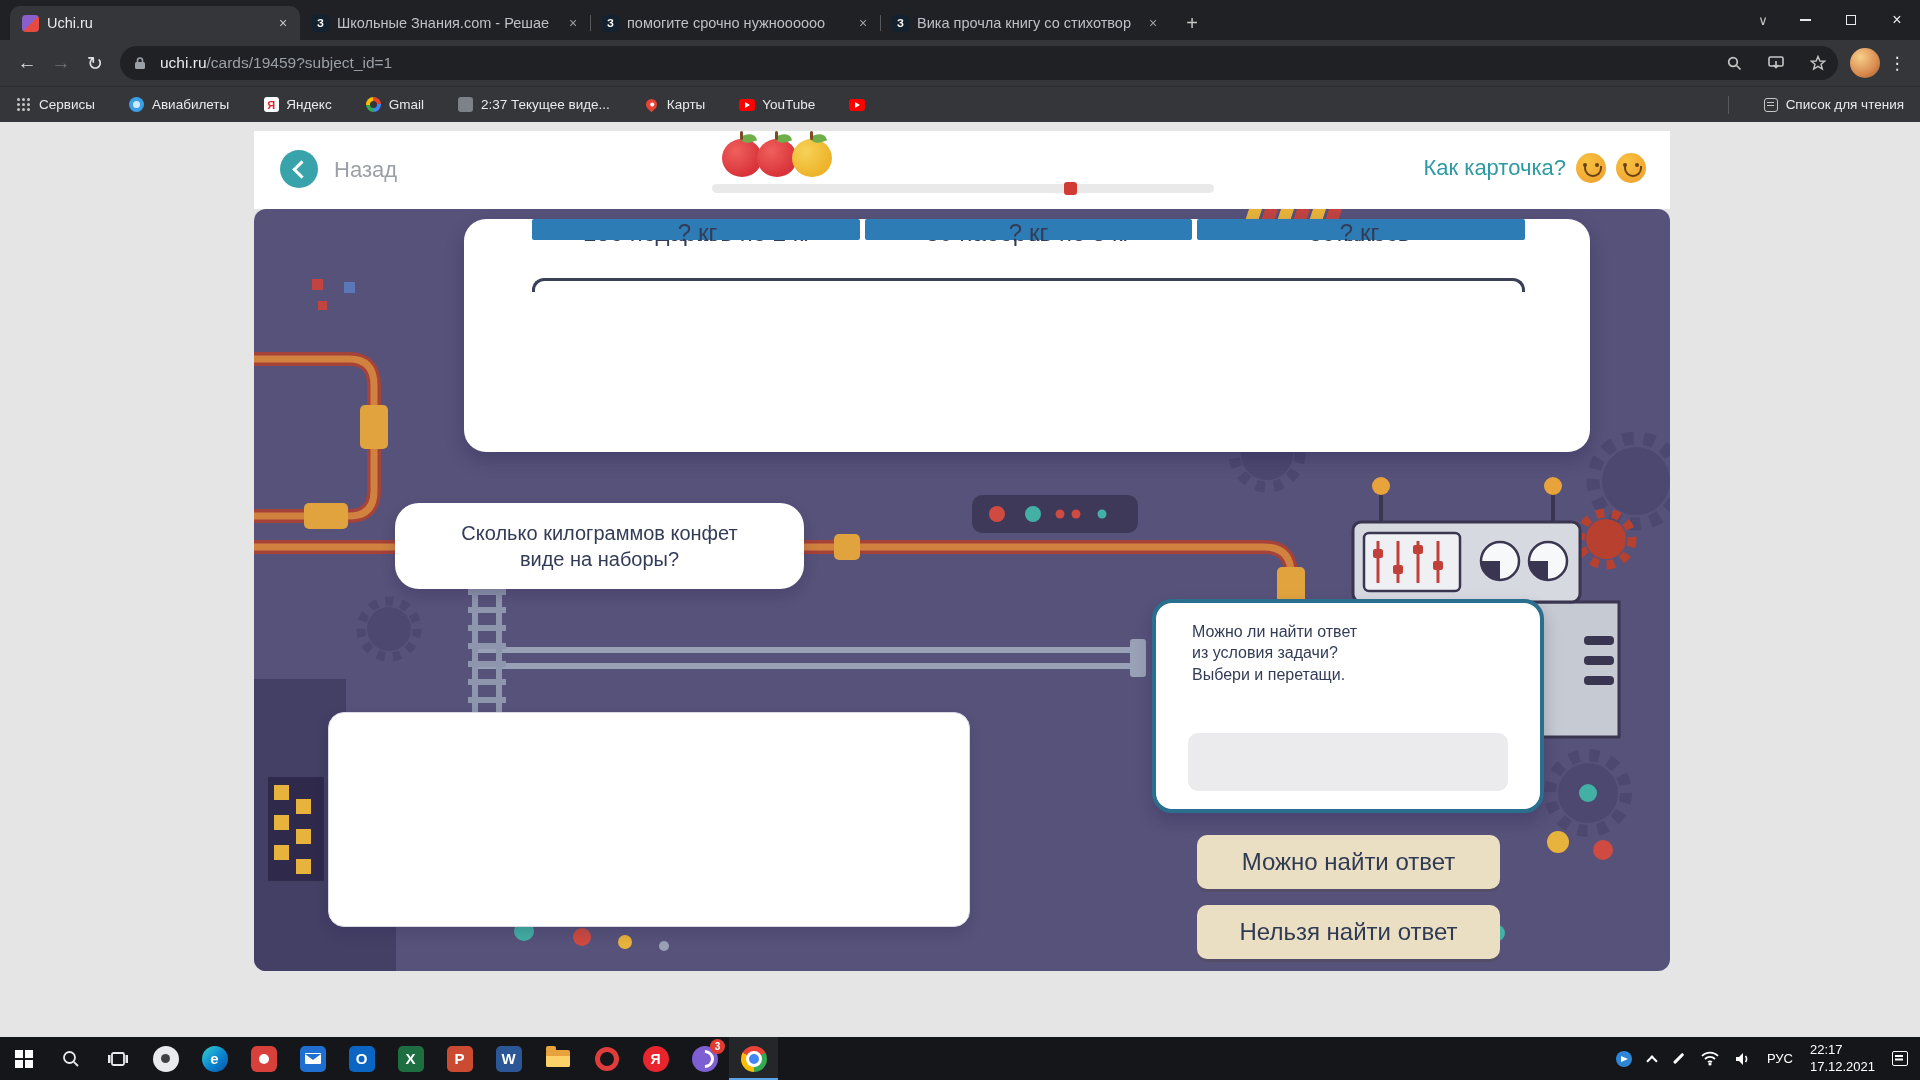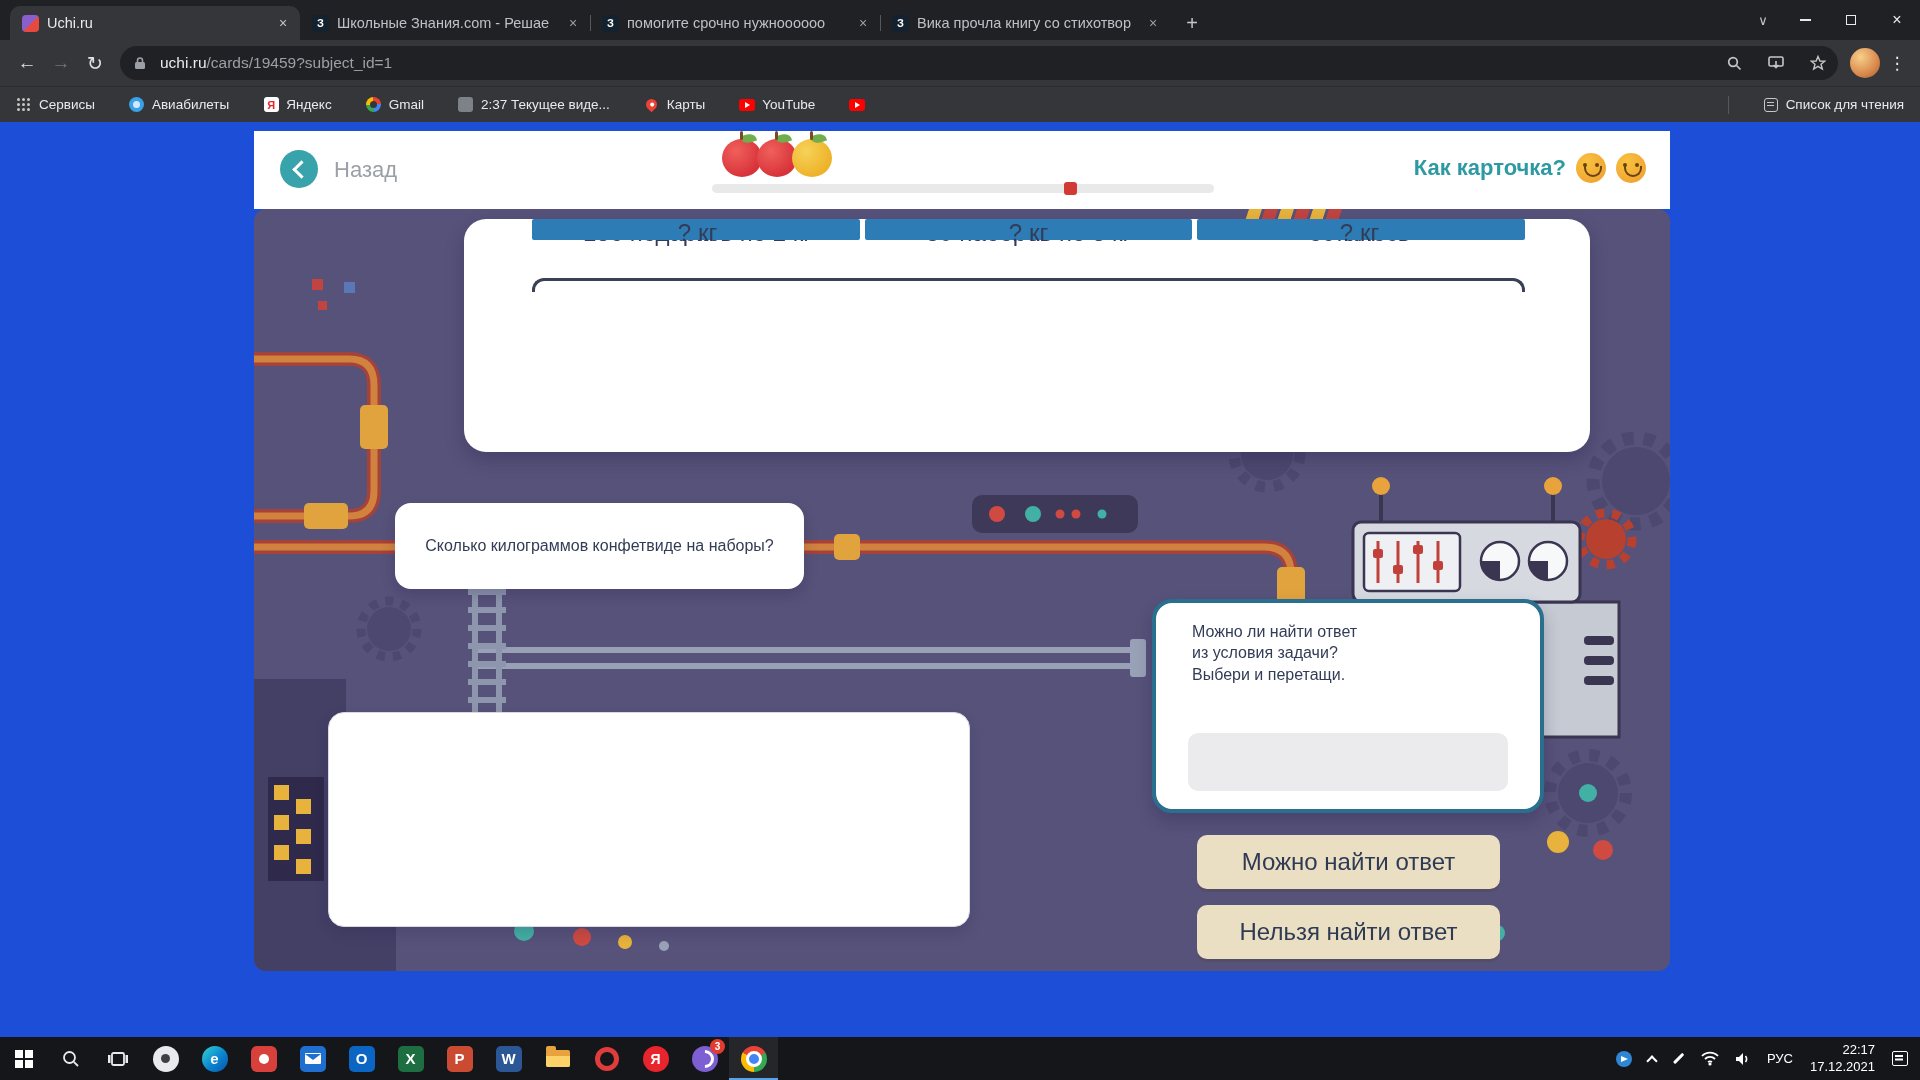--- a/index.html
+++ b/index.html
@@ -55,35 +55,35 @@
   .bm-pin{width:11px;height:11px;border-radius:50% 50% 50% 0;background:#ea4335;transform:rotate(-45deg);position:relative}
   .bm-pin::after{content:"";position:absolute;inset:3.5px;border-radius:50%;background:#fff}
   .bm-yt{width:16px;height:12px;border-radius:3px;background:#ff0000;position:relative}
   .bm-yt::after{content:"";position:absolute;left:6px;top:3px;border-left:5px solid #fff;border-top:3px solid transparent;border-bottom:3px solid transparent}
   .bm-spacer{flex:1}
   .bm-divider{width:1px;height:18px;background:#55585c}
   .bm-rl{width:14px;height:14px;border:1.5px solid #c4c7c5;border-radius:3px;position:relative}
   .bm-rl::after{content:"";position:absolute;left:2px;top:3px;width:7px;height:1.5px;background:#c4c7c5;box-shadow:0 3px 0 #c4c7c5}
 
   
-  .page{position:absolute;top:122px;bottom:43px;left:0;right:0;background:#1d4ed8}
+  .page{position:absolute;top:122px;bottom:43px;left:0;right:0;background:#e5e5e5}
   .game{position:absolute;left:254px;top:9px;width:1416px;height:840px}
   .game-header{position:absolute;top:0;left:0;right:0;height:78px;background:#fff}
   .back-btn{position:absolute;left:26px;top:19px;width:38px;height:38px;border-radius:50%;background:#38a3ab;display:flex;align-items:center;justify-content:center}
   .back-btn::after{content:"";width:10px;height:10px;border-left:3.5px solid #fff;border-bottom:3.5px solid #fff;transform:rotate(45deg);margin-left:4px}
   .back-label{position:absolute;left:80px;top:26px;font-size:22px;color:#9aa0a6}
   .progress-wrap{position:absolute;left:458px;top:53px;width:502px;height:9px;background:#e9e9e9;border-radius:5px}
   .progress-marker{position:absolute;left:352px;top:-2px;width:13px;height:13px;background:#d23b35;border-radius:3px}
   .apples{position:absolute;left:468px;top:8px;display:flex}
   .apple{width:40px;height:38px;border-radius:50%;background:radial-gradient(circle at 35% 32%,#f0605c,#d8333a 70%);position:relative;margin-right:-5px}
   .apple::before{content:"";position:absolute;top:-5px;left:19px;width:15px;height:9px;background:#6fae4a;border-radius:0 70% 0 70%;transform:rotate(-20deg)}
   .apple::after{content:"";position:absolute;top:-8px;left:18px;width:3px;height:9px;background:#7a4a21;border-radius:2px}
   .apple.yellow{background:radial-gradient(circle at 35% 32%,#f7d258,#edb32a 70%)}
   .howcard{position:absolute;right:24px;top:22px;display:flex;align-items:center;gap:10px}
-  .howcard-label{font-size:22px;font-weight:700;color:#2d9aa3}
+  .howcard-label{font-size:22px;font-weight:400;color:#2d9aa3}
   .emoji{width:30px;height:30px;border-radius:50%;background:radial-gradient(circle at 35% 30%,#f8c23f,#ef9c2e);position:relative}
   .emoji::before{content:"";position:absolute;left:7px;top:10px;width:4px;height:4px;border-radius:50%;background:#6b4312;box-shadow:12px 0 0 #6b4312}
   .emoji::after{content:"";position:absolute;left:8px;top:13px;width:14px;height:9px;border:2px solid #6b4312;border-top:none;border-radius:0 0 12px 12px}
 
   .stage{position:absolute;top:78px;left:0;width:1416px;height:762px;background:#57527a;border-radius:12px;overflow:hidden}
   .deco{position:absolute;inset:0;pointer-events:none}
 
   .diagram-card{position:absolute;left:210px;top:10px;width:1126px;height:233px;background:#fff;border-radius:22px;box-shadow:0 8px 18px rgba(30,25,70,.28)}
   .bracket-row{position:absolute;left:68px;right:65px;top:44px;display:flex;align-items:flex-start}
   .bseg{flex:1;height:14px;margin-top:15px}
@@ -91,21 +91,21 @@
   .bseg.right{border-top:3px solid #3a4156;border-right:3px solid #3a4156;border-top-right-radius:12px}
   .bracket-title{font-size:25px;line-height:30px;color:#333c55;padding:0 16px;white-space:nowrap}
   .cols-row,.bar-row,.vals-row{position:absolute;left:68px;width:993px;display:grid;grid-template-columns:1fr 1fr 1fr}
   .cols-row{top:100}
   .col-label{text-align:center;font-size:24px;color:#323c56}
   .bar-row{top:136;gap:5px}
   .bar-seg{height:21px;background:#2e7cb5;border-radius:2px}
   .vals-row{top:178}
   .col-value{text-align:center;font-size:24px;color:#323c56}
 
-  .bubble{position:absolute;left:141px;top:294px;width:409px;height:86px;background:#fff;border-radius:16px;display:flex;flex-direction:row;align-items:center;justify-content:center;font-size:16px;color:#323c56;line-height:1.32;box-shadow:0 6px 14px rgba(30,25,70,.22);text-align:center}
+  .bubble{position:absolute;left:141px;top:294px;width:409px;height:86px;background:#fff;border-radius:24px;display:flex;flex-direction:column;align-items:center;justify-content:center;font-size:20px;color:#323c56;line-height:1.32;box-shadow:0 6px 14px rgba(30,25,70,.22);text-align:center}
 
   .dropzone{position:absolute;left:74px;top:503px;width:642px;height:215px;background:#fff;border:1px solid #d9d9e2;border-radius:16px;box-shadow:0 6px 14px rgba(30,25,70,.18)}
 
   .prompt-card{position:absolute;left:898px;top:390px;width:392px;height:214px;background:#fff;border:4px solid #2a6f8e;border-radius:20px;padding:18px 20px 0 36px;font-size:16px;color:#323c56;line-height:1.33;box-shadow:0 8px 16px rgba(30,25,70,.25)}
   .slot{position:absolute;left:32px;right:32px;bottom:18px;height:58px;background:#ebebee;border-radius:10px}
 
   .answer-btn{position:absolute;left:943px;width:303px;height:54px;background:#eadfc2;border:none;border-radius:10px;font-size:24px;color:#2f3a55;font-family:inherit;box-shadow:0 3px 0 rgba(70,55,20,.18);cursor:pointer}
   .answer-btn.can{top:626px}
   .answer-btn.cannot{top:696px}
 
@@ -145,21 +145,21 @@
   .ic-viber::after{content:"";width:12px;height:12px;border:3px solid #fff;border-left-color:transparent;border-bottom-color:transparent;border-radius:50%;transform:rotate(45deg)}
   .badge{position:absolute;top:2px;right:4px;width:15px;height:15px;border-radius:50%;background:#e33b30;color:#fff;font-size:10px;font-weight:700;display:flex;align-items:center;justify-content:center}
   .ic-chrome{border-radius:50%;background:conic-gradient(from -60deg,#ea4335 0 120deg,#34a853 120deg 240deg,#fbbc04 240deg 360deg)}
   .ic-chrome::after{content:"";width:10px;height:10px;background:#4285f4;border:3.5px solid #fff;border-radius:50%}
   .tb-right{margin-left:auto;display:flex;align-items:center;height:100%;padding-right:4px}
   .tray-btn{height:100%;display:flex;align-items:center;justify-content:center;padding:0 8px;font-size:13px}
   .chev-up{width:8px;height:8px;border-right:2px solid #fff;border-bottom:2px solid #fff;transform:rotate(-135deg);margin-top:4px}
   .pen{width:13px;height:2.5px;background:#fff;border-radius:1px;transform:rotate(-45deg)}
   .trayblue{width:16px;height:16px;border-radius:50%;background:#2f86d6;position:relative}
   .trayblue::after{content:"";position:absolute;left:5px;top:5px;border-left:7px solid #fff;border-top:3.5px solid transparent;border-bottom:3.5px solid transparent}
-  .clock{display:flex;flex-direction:column;align-items:flex-end;justify-content:center;font-size:13px;line-height:1.3;padding:0 9px}
+  .clock{display:flex;flex-direction:column;align-items:flex-start;justify-content:center;font-size:13px;line-height:1.3;padding:0 9px}
   .ac-icon{width:16px;height:15px;border:1.7px solid #fff;border-radius:2px;position:relative}
   .ac-icon::after{content:"";position:absolute;left:2px;top:3px;width:8px;height:1.7px;background:#fff;box-shadow:0 3.5px 0 #fff}
 </style>
 </head>
 <body>
 
 <div class="screen">
 
   <div class="titlebar">
     <div class="tabs">

